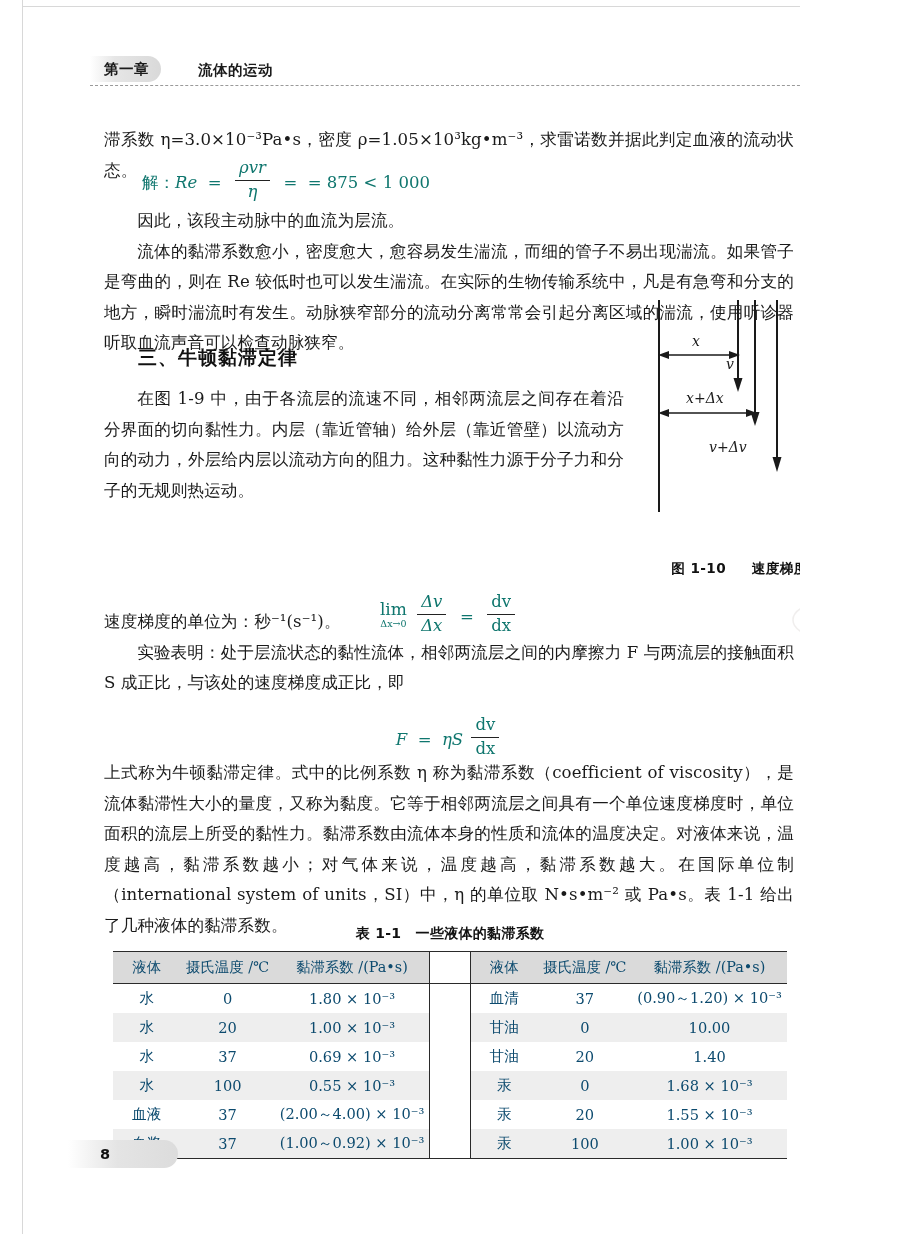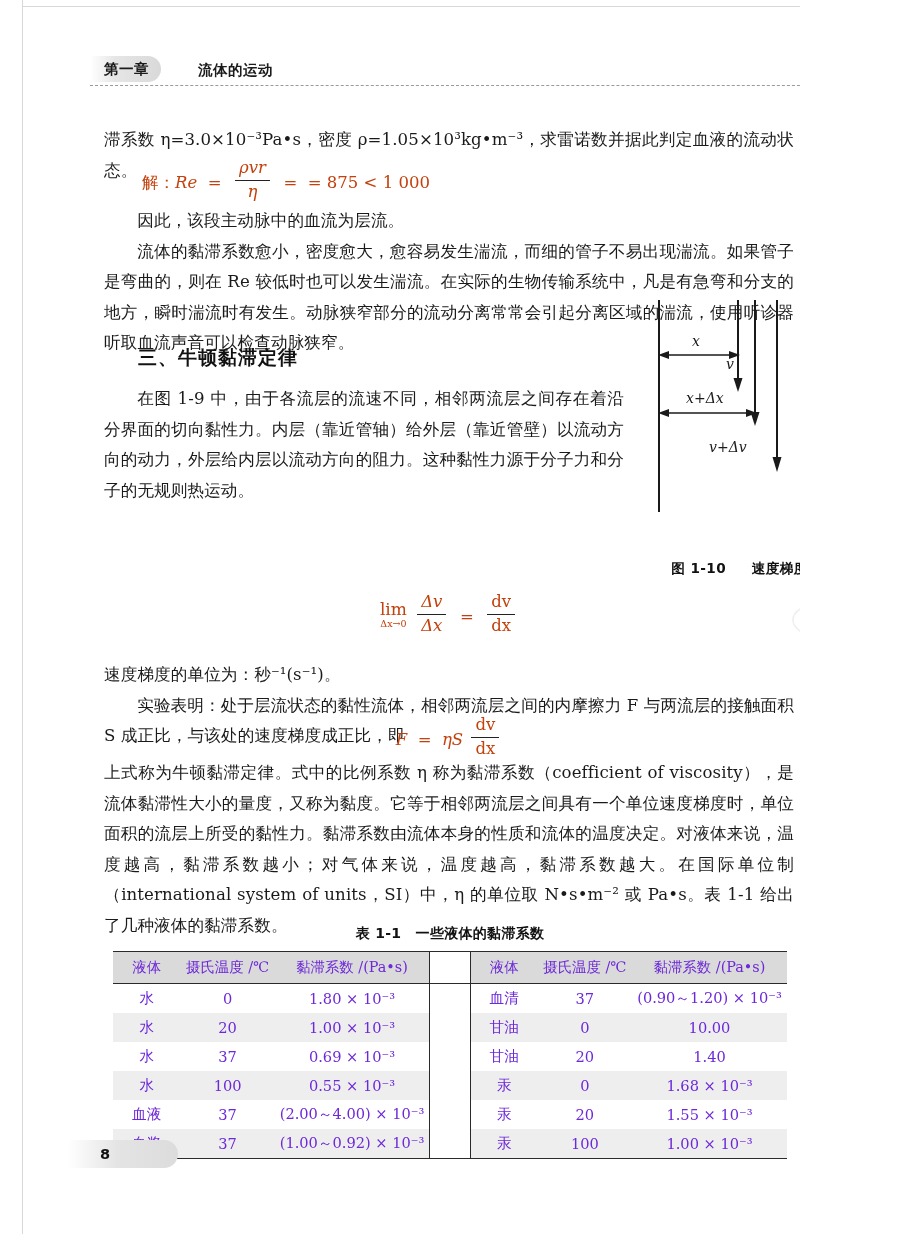--- a/index.html
+++ b/index.html
@@ -102,21 +102,21 @@
     font-weight: bold;
     font-size: 19px;
     color: #111;
     letter-spacing: 1px;
   }
 
   
   .math {
     font-family: "DejaVu Serif", "Liberation Serif", serif;
     font-size: 16.5px;
-    color: #c2410c;
+    color: #0f766e;
     white-space: nowrap;
   }
   .it { font-style: italic; }
   .frac {
     display: inline-block;
     vertical-align: -0.55em;
     text-align: center;
     margin: 0 3px;
   }
   .frac > .num {
@@ -186,21 +186,21 @@
     font-size: 14px;
     color: #111;
     text-align: center;
     margin-bottom: 8px;
     letter-spacing: 0.3px;
   }
   table.data {
     border-collapse: collapse;
     width: 100%;
     font-size: 14.6px;
-    color: #6d28d9;
+    color: #0c4a6e;
   }
   table.data thead th {
     background: #dadada;
     font-weight: normal;
     padding: 6px 2px 6px 2px;
     text-align: center;
     border-top: 1.6px solid #2a2a2a;
     border-bottom: 1px solid #2a2a2a;
     font-size: 14.4px;
     white-space: nowrap;
@@ -308,21 +308,21 @@
         <span class="den it">Δx</span>
       </span>
       <span>&nbsp;=&nbsp;</span>
       <span class="frac">
         <span class="num">dv</span>
         <span class="den">dx</span>
       </span>
     </div>
   </div>
 
-  <div class="col" style="top:660px;">
+  <div class="col" style="top:607px;">
     <p class="bt">速度梯度的单位为：秒⁻¹(s⁻¹)。</p>
     <p class="bt indent">实验表明：处于层流状态的黏性流体，相邻两流层之间的内摩擦力 F 与两流层的接触面积 S 成正比，与该处的速度梯度成正比，即</p>
   </div>
 
   <div class="col" style="top:715px;">
     <div class="math eq-center">
       <span class="it">F</span>
       <span>&nbsp;=&nbsp;</span>
       <span class="it">η</span><span class="it">S</span>
       <span class="frac">

